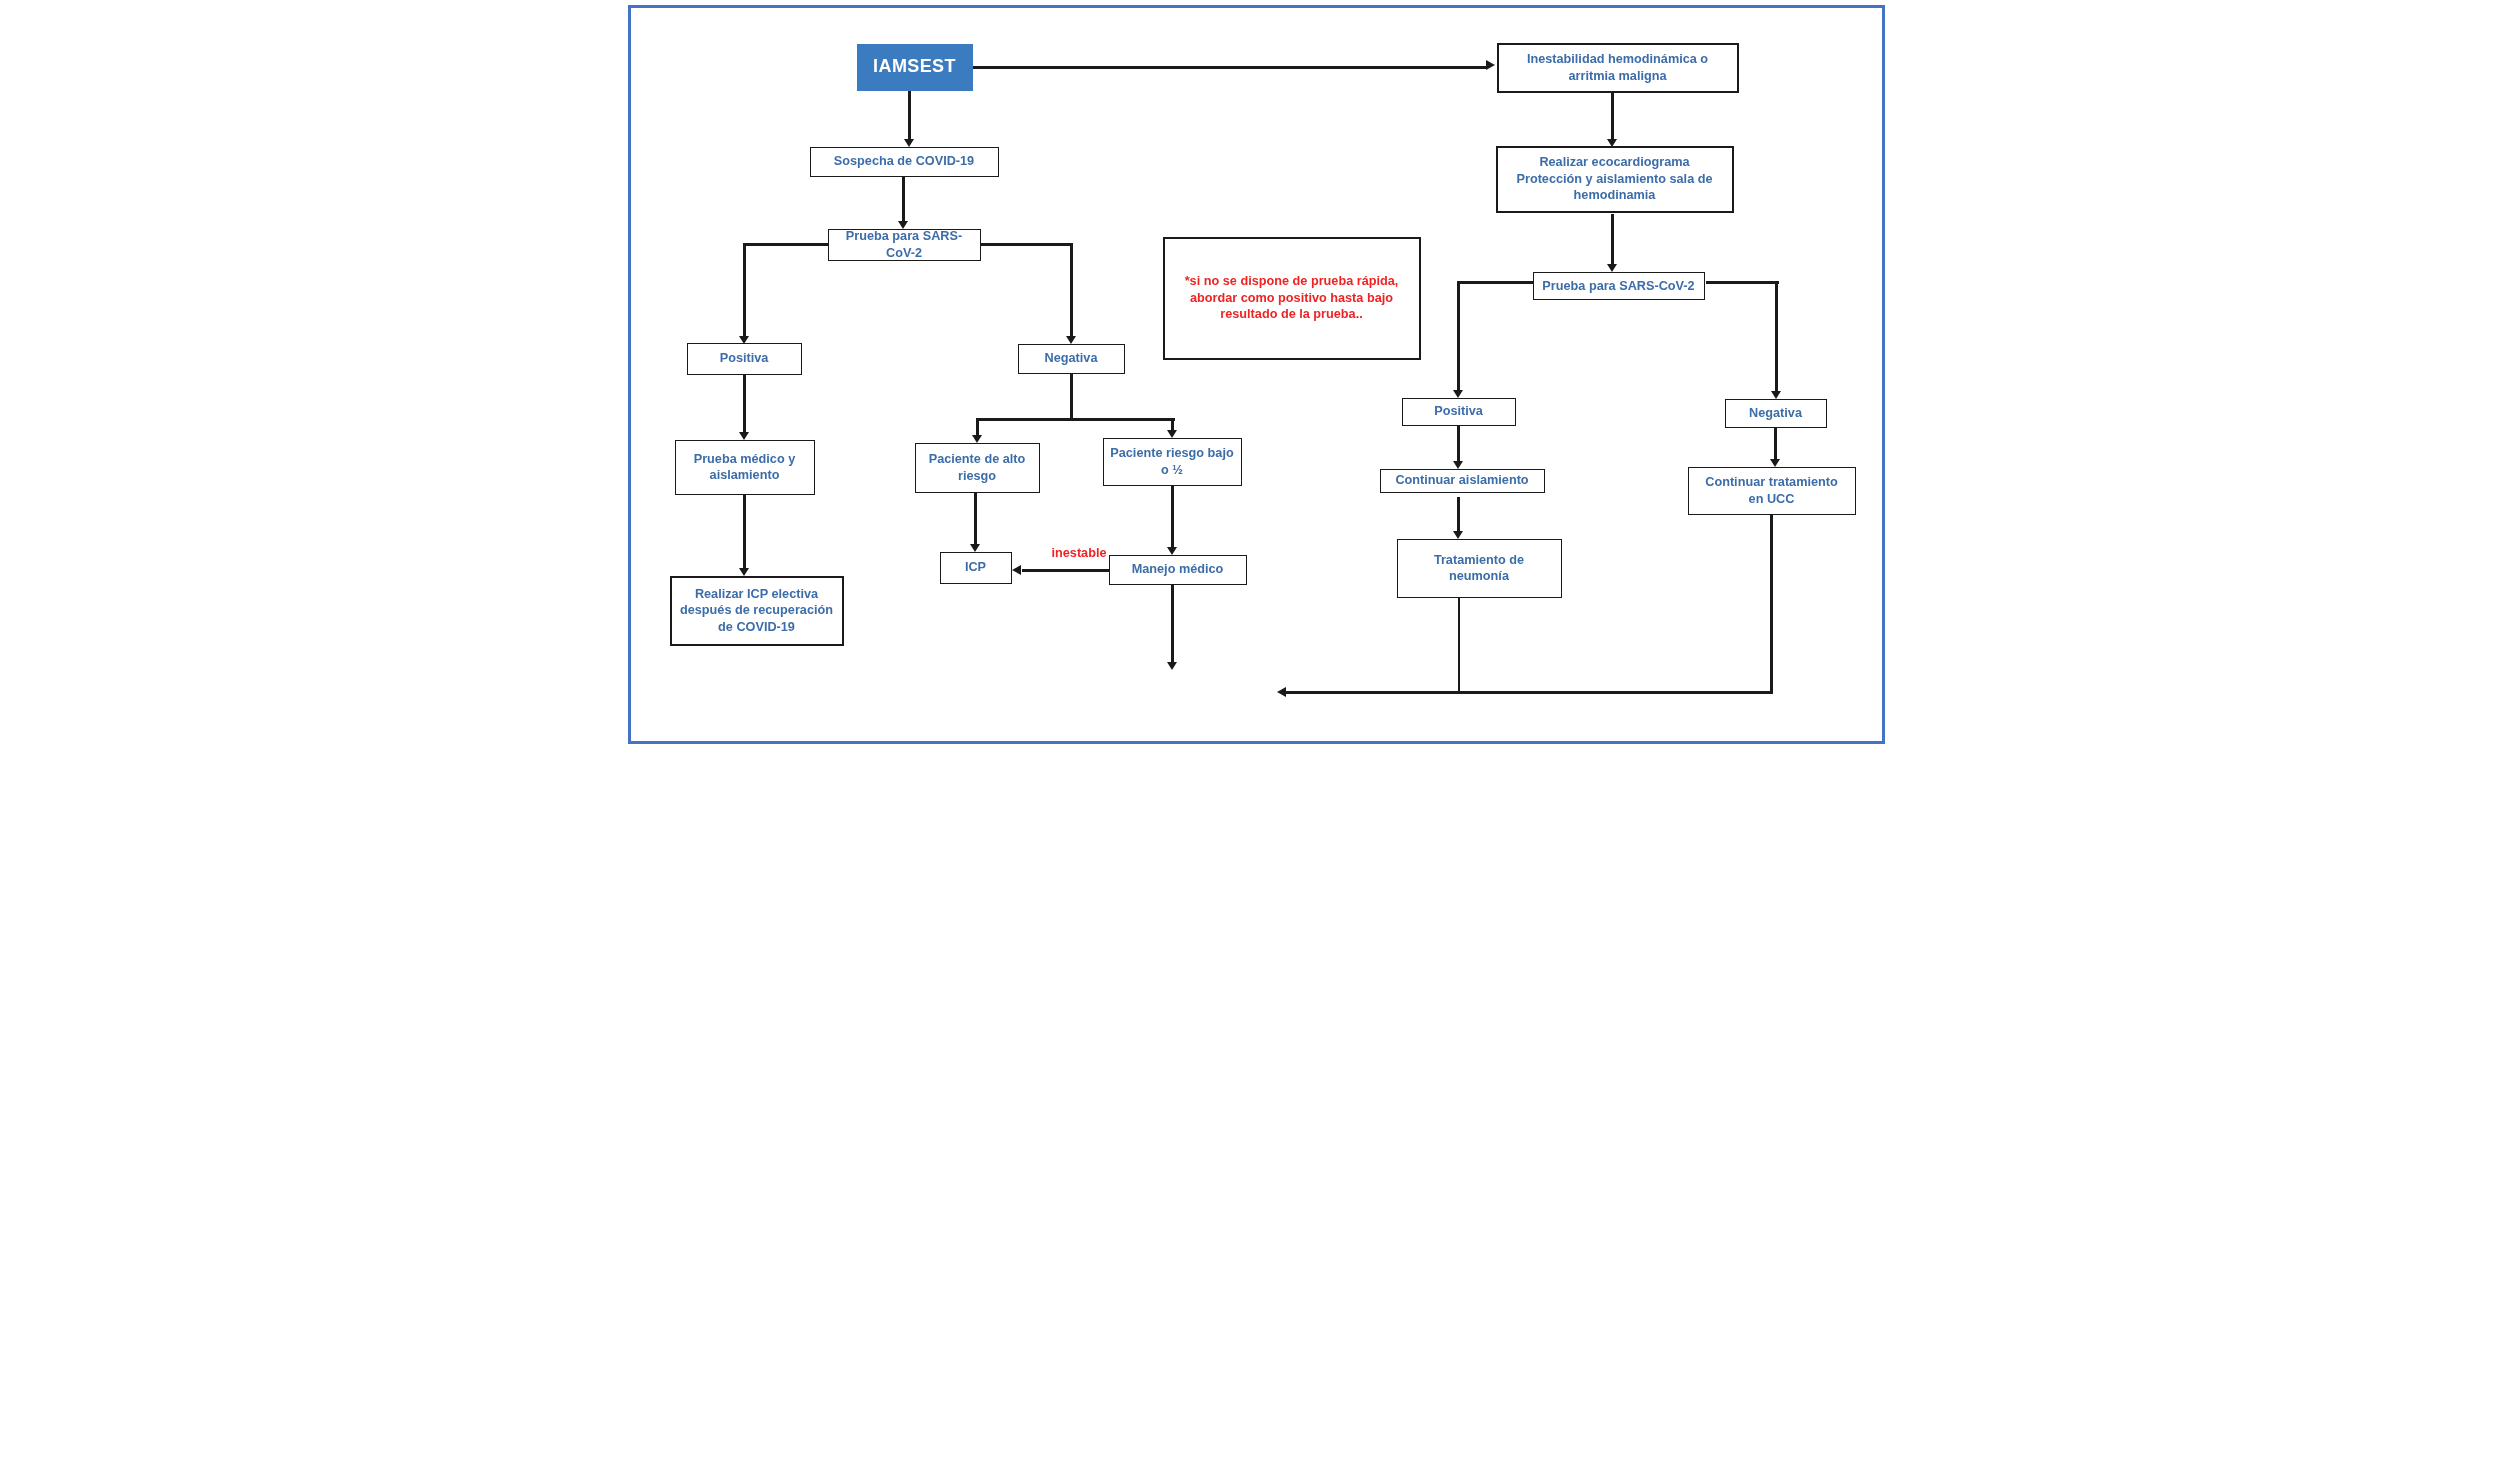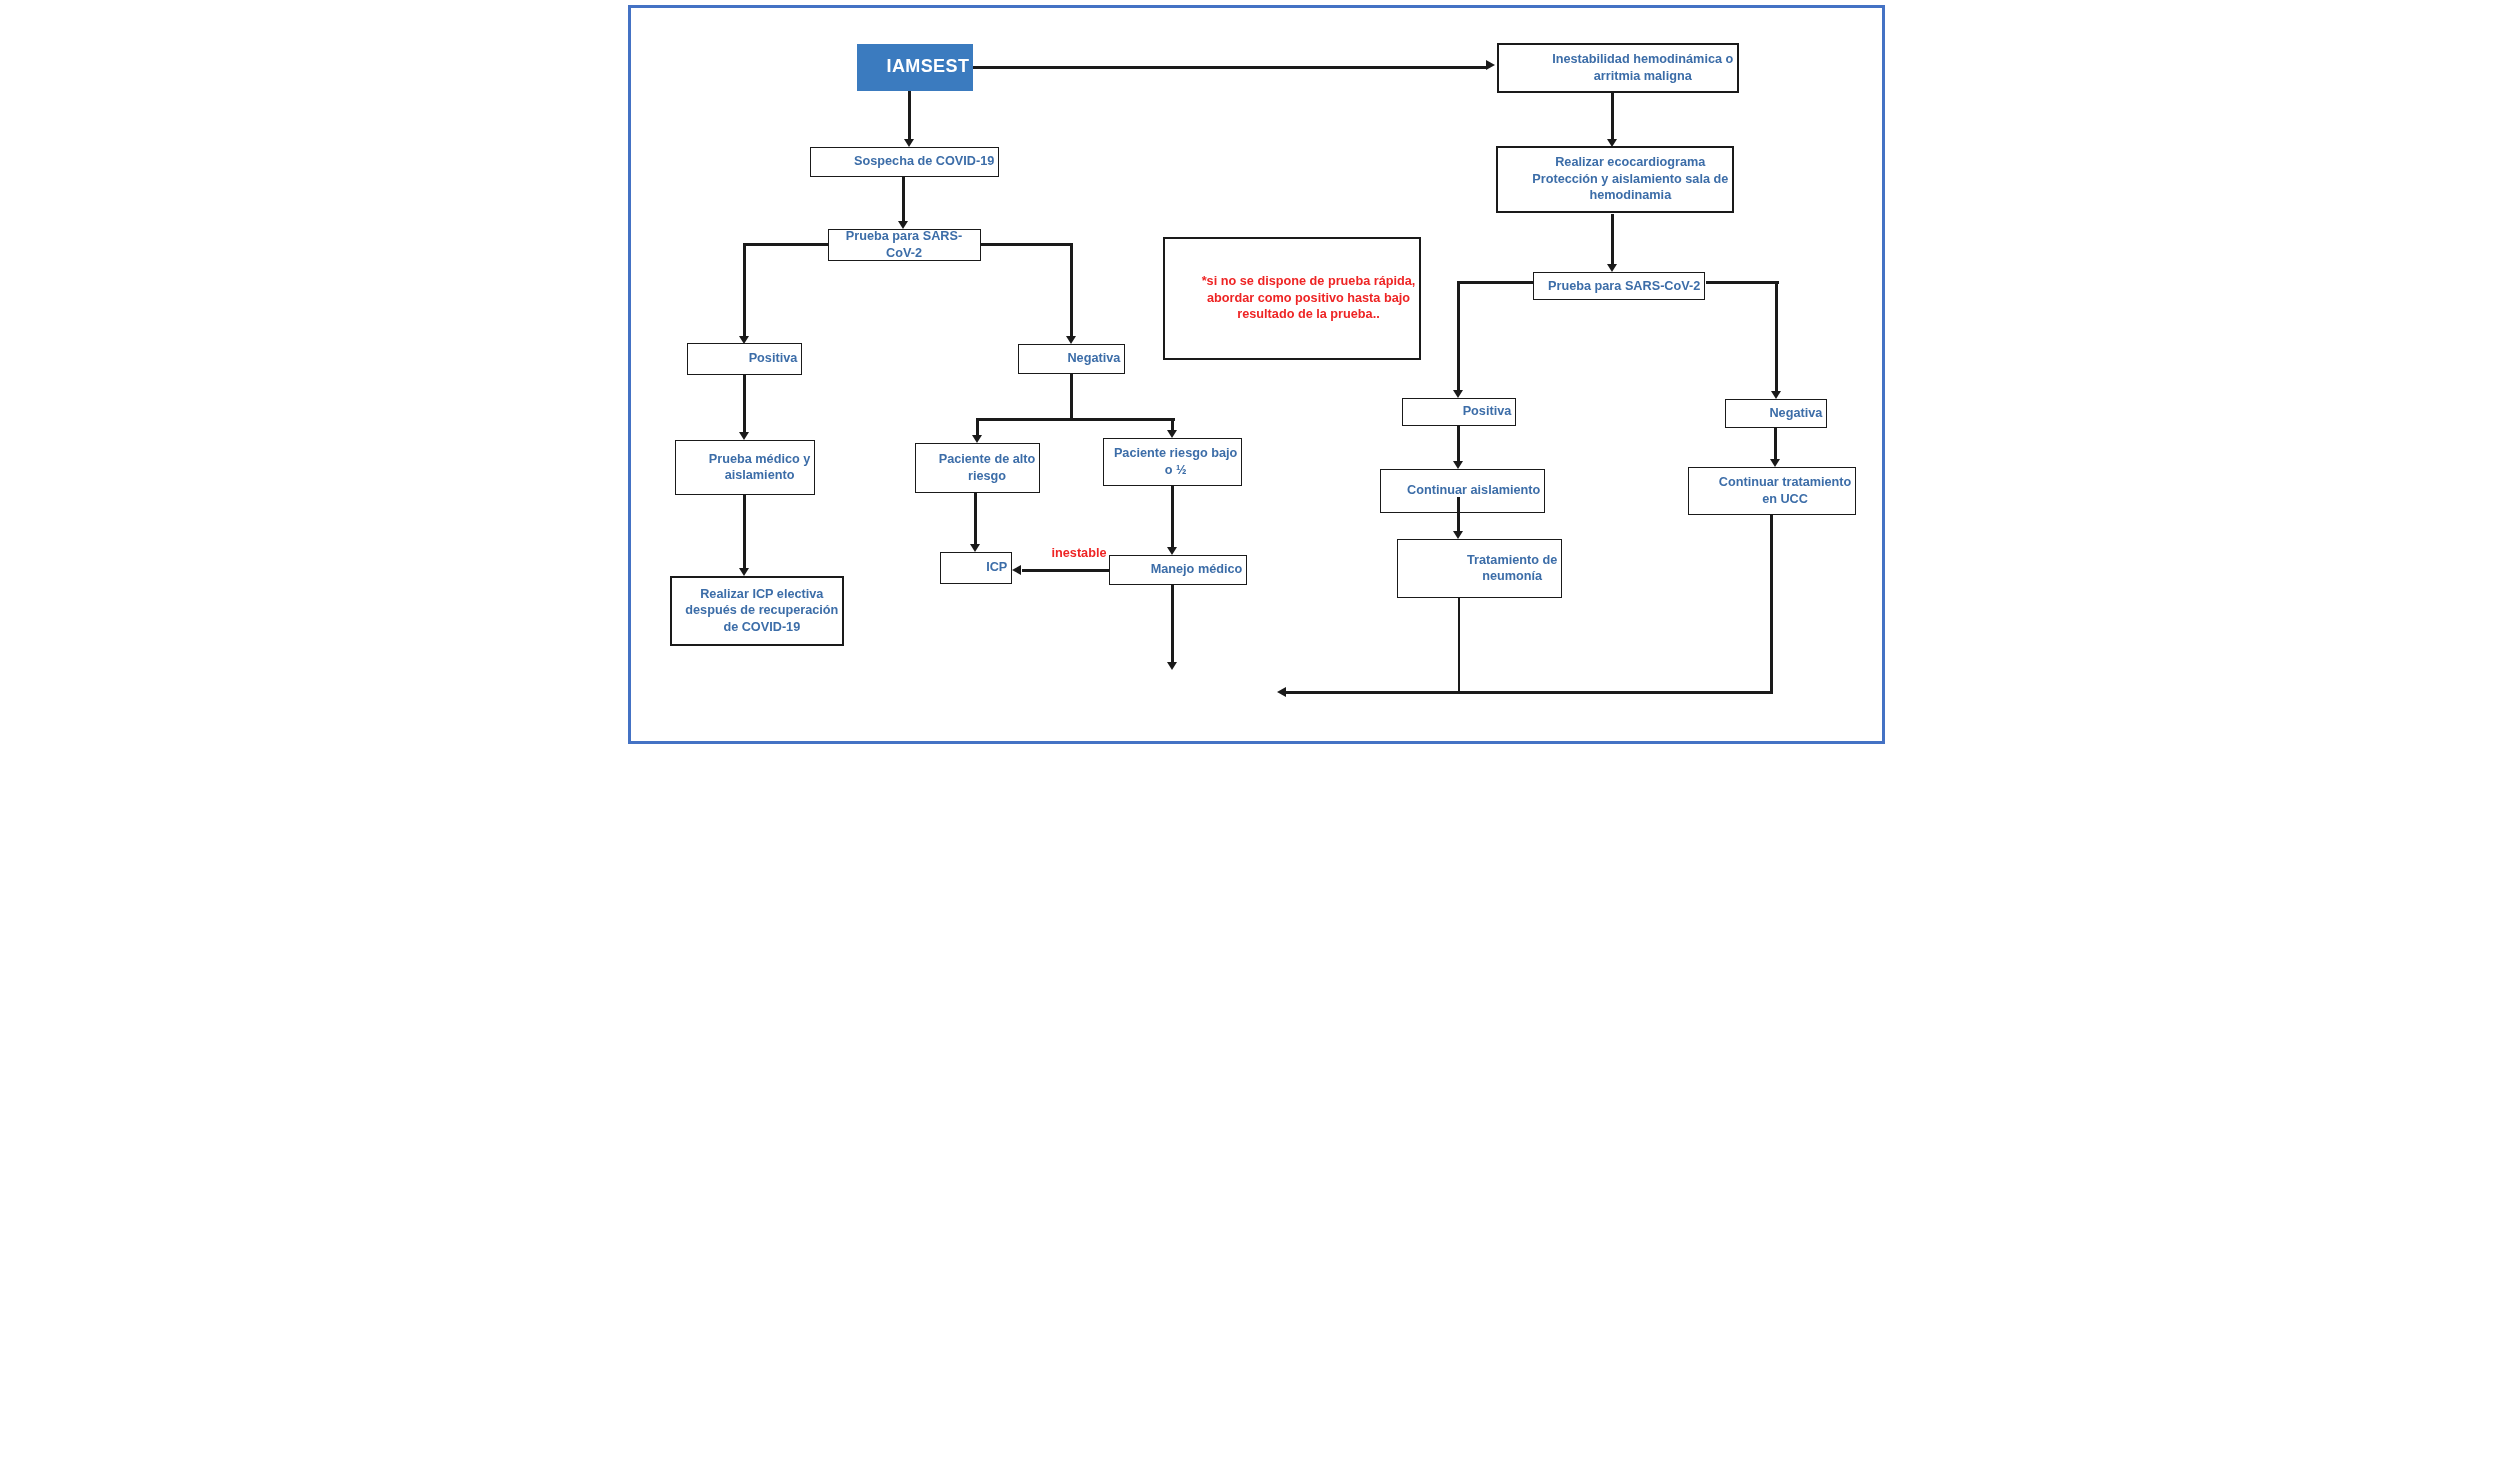--- a/index.html
+++ b/index.html
@@ -14,21 +14,21 @@
   }
   .node{
     position:absolute;
     box-sizing:border-box;
     background:#ffffff;
     border:1.6px solid var(--line,#1a1a1a);
     color:var(--node-text,#3c6da8);
     font-weight:600;
     font-size:12.7px;
     line-height:1.3;
-    display:flex;align-items:center;justify-content:flex-end;
+    display:flex;align-items:center;justify-content:center;
     text-align:center;
   }
   .node span{white-space:pre-line;display:block;padding:0 3.2px;}
   .node.heavy{border-width:2.4px;}
   .node.primary{
     background:var(--primary-fill,#3b7bbf);
     border:none;
     color:var(--primary-text,#ffffff);
     font-size:18px;
     letter-spacing:0.4px;
@@ -117,21 +117,21 @@
     </div>
 
   <div class="node" style="left:902px;top:264px;width:172px;height:28.5px;">
       <span>Prueba para SARS-CoV-2</span>
     </div>
 
   <div class="node" style="left:771px;top:390px;width:114px;height:28px;">
       <span>Positiva</span>
     </div>
 
-  <div class="node" style="left:749px;top:461px;width:165px;height:44px;">
+  <div class="node" style="left:749px;top:461px;width:165px;height:24px;">
       <span>Continuar aislamiento</span>
     </div>
 
   <div class="node" style="left:749px;top:531px;width:165px;height:59px;margin-left:17px;">
       <span>Tratamiento de
 neumonía</span>
     </div>
 
   <div class="node" style="left:1094px;top:391px;width:102px;height:29px;">
       <span>Negativa</span>

